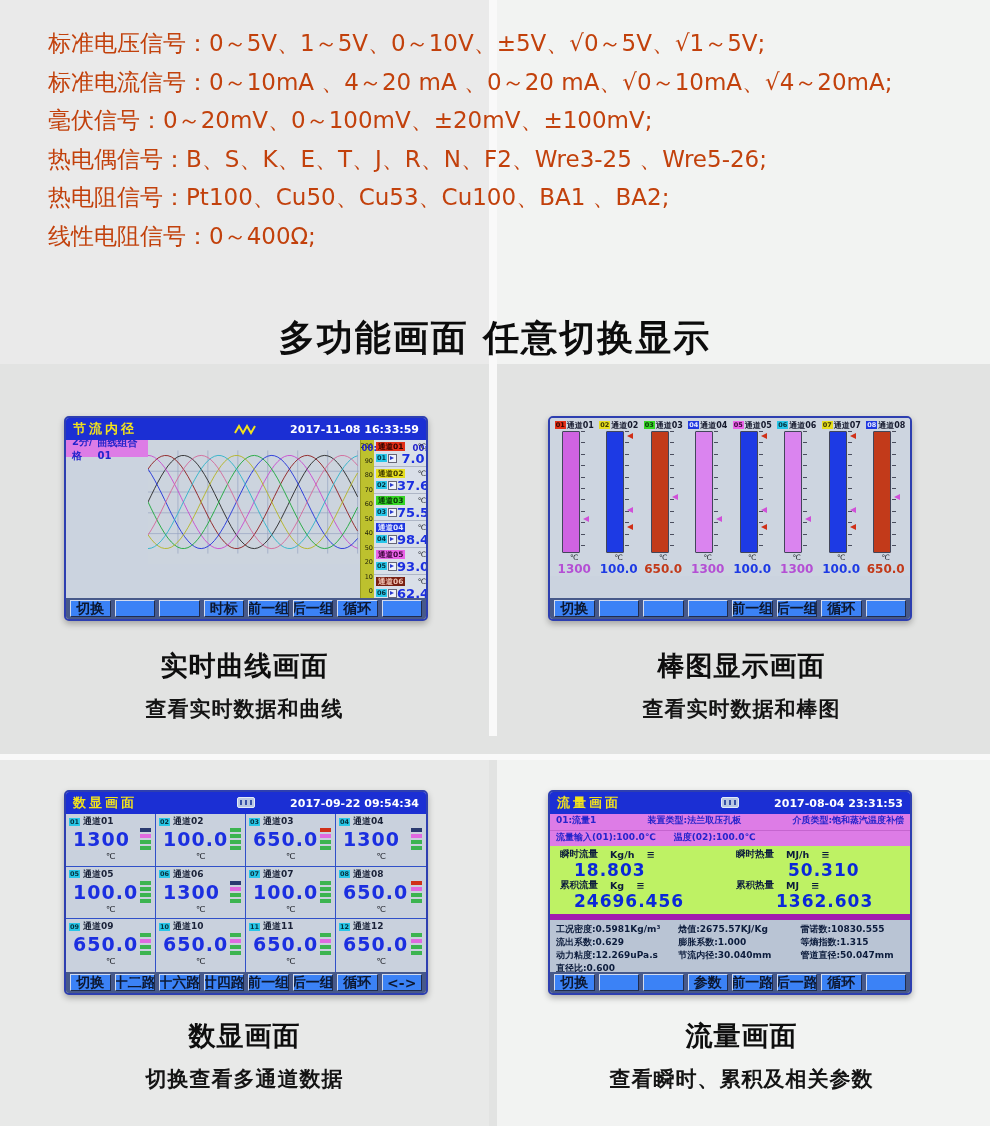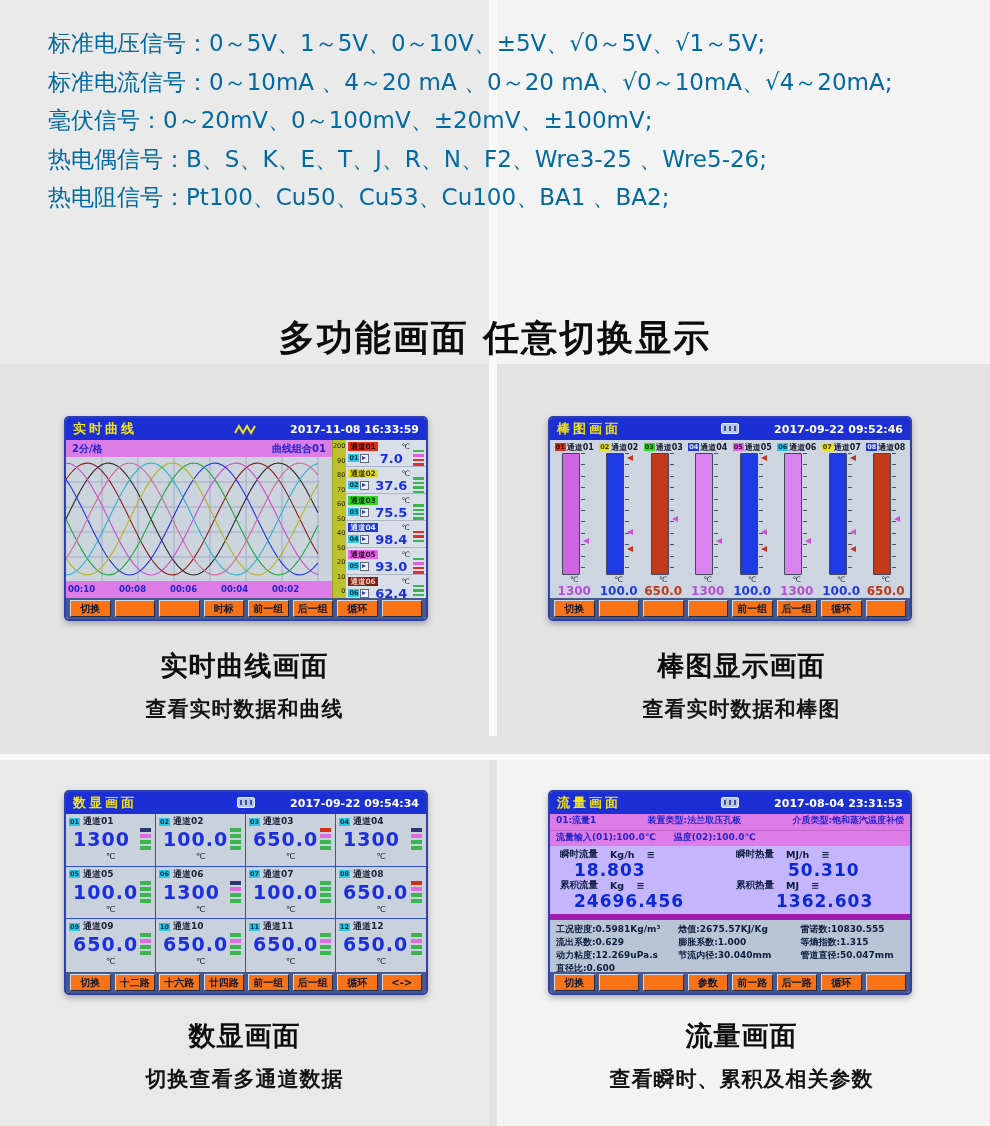--- a/index.html
+++ b/index.html
@@ -8,46 +8,46 @@
   
   .q{position:absolute;}
   .q-tl{left:0;top:390;width:489px;height:364px;background:#eaeaea;}
   .q-tr{left:497px;top:390;width:493px;height:364px;background:#f2f3f2;}
   .q-bl{left:0;top:760px;width:489px;height:366px;background:#e8e9e8;}
   .q-br{left:497px;top:760px;width:493px;height:366px;background:#f2f3f2;}
   .gut-v{left:489px;top:390;width:8px;height:736px;background:#f9f9f9;}
   .gut-h{left:0;top:754px;width:990px;height:6px;background:#f9f9f9;}
 
   .specs{position:absolute;left:48px;top:24px;}
-  .spec-line{font-size:23px;line-height:38.5px;white-space:nowrap;color:#0369a1;}
+  .spec-line{font-size:23px;line-height:38.5px;white-space:nowrap;color:#c2410c;}
   .heading{position:absolute;left:0;top:314px;width:990px;text-align:center;
            font-size:36px;font-weight:bold;color:#0c0c0c;letter-spacing:2px;}
 
   
   .screen{position:absolute;width:360px;height:201px;border:2px solid #2e3fb0;border-radius:5px;
           background:#cbd3df;overflow:hidden;box-shadow:0 3px 6px rgba(0,0,0,.28);}
   .s1{left:64px;top:416px;} .s2{left:548px;top:416px;}
   .s3{left:64px;top:790px;} .s4{left:548px;top:790px;}
   .tbar{position:relative;height:22px;background:#1b2fd4;display:flex;align-items:center;padding:0 7px;box-sizing:border-box;}
   .scr-title{color:#f2e21c;font-weight:bold;font-size:13px;letter-spacing:3px;}
   .scr-dt{margin-left:auto;color:#fff;font-weight:bold;font-size:11px;}
   .logo{position:absolute;left:50%;top:5px;transform:translateX(-50%);}
   .kbd{position:absolute;left:50%;top:5px;transform:translateX(-50%);width:18px;height:11px;
        background:#b9c6e2;border:1px solid #e2eaf8;border-radius:2px;box-sizing:border-box;
        background-image:repeating-linear-gradient(to right,#3750a8 0 2px,rgba(0,0,0,0) 2px 5px);
        background-size:12px 5px;background-position:2px 2px;background-repeat:no-repeat;}
   .btnbar{position:absolute;left:0;right:0;bottom:0;height:21px;background:#47598a;display:flex;
           align-items:center;gap:4px;padding:0 4px;box-sizing:border-box;}
-  .btn{flex:1;height:15px;background:#f97316;border:1px solid #202c4c;border-top-color:#d2dbee;
-       border-left-color:#d2dbee;font-size:10px;font-weight:bold;color:#0d1830;
+  .btn{flex:1;height:15px;background:#3b82f6;border:1px solid #202c4c;border-top-color:#d2dbee;
+       border-left-color:#d2dbee;font-size:14px;font-weight:bold;color:#0d1830;
        display:flex;align-items:center;justify-content:center;white-space:nowrap;overflow:hidden;}
 
   
   .s1-body{display:flex;height:158px;}
-  .s1-left{width:304px;display:flex;flex-direction:column;}
+  .s1-left{width:304px;display:flex;}
   .pinkstrip{height:17px;background:#dd7ce6;display:flex;align-items:center;justify-content:space-between;
              padding:0 6px;font-size:10px;font-weight:bold;color:#2424cc;box-sizing:border-box;}
   .chart{width:254px;height:124px;background:#ccd4de;display:block;}
   .timestrip{position:relative;height:17px;background:#dd7ce6;font-size:8.5px;font-weight:bold;color:#2424cc;}
   .timestrip span{position:absolute;top:3px;}
   .yaxis{width:15px;background:#bdc12e;border-left:1px solid #9a9e20;display:flex;flex-direction:column;
          justify-content:space-between;padding:3px 1px 3px 0;box-sizing:border-box;}
   .yaxis span{font-size:6.5px;color:#23250a;text-align:right;line-height:7px;}
   .s1-right{width:91px;background:#d9dfe8;display:flex;flex-direction:column;}
   .chrow{flex:1;border-bottom:1px solid #aeb6c6;padding:1px 2px;box-sizing:border-box;position:relative;}
@@ -109,21 +109,21 @@
   .i-gg{background:repeating-linear-gradient(to bottom,#3cb450 0 4px,rgba(0,0,0,0) 4px 6px);}
   .i-rd{background:linear-gradient(to bottom,#d03018 0 4px,rgba(0,0,0,0) 4px 6px,#e06ae0 6px 10px,
         rgba(0,0,0,0) 10px 12px,#3cb450 12px 16px,rgba(0,0,0,0) 16px 18px,#3cb450 18px 22px,rgba(0,0,0,0) 22px);}
   .i-gm{background:linear-gradient(to bottom,#3cb450 0 4px,rgba(0,0,0,0) 4px 6px,#e06ae0 6px 10px,
         rgba(0,0,0,0) 10px 12px,#3cb450 12px 16px,rgba(0,0,0,0) 16px 18px,#3cb450 18px 22px,rgba(0,0,0,0) 22px);}
 
   
   .s4-strip{height:16px;background:#dd7ce6;display:flex;justify-content:space-between;
             padding:0 6px;font-size:9px;font-weight:bold;color:#2424cc;box-sizing:border-box;white-space:nowrap;}
   .s4-strip2{justify-content:flex-start;gap:18px;border-top:1px solid #c565cf;}
-  .readings{height:68px;background:#c4b5fd;display:flex;padding:2px 4px;box-sizing:border-box;}
+  .readings{height:68px;background:#bef264;display:flex;padding:2px 4px;box-sizing:border-box;}
   .rd-col{width:50%;padding:0 6px;box-sizing:border-box;}
   .rd-lab{display:flex;gap:12px;font-size:9.5px;font-weight:bold;color:#0c1c3c;height:13px;align-items:center;}
   .rd-ico{font-size:10px;}
   .rd-val{font-size:17px;font-weight:bold;color:#0a28d8;padding-left:14px;line-height:18px;letter-spacing:1px;}
   .params{height:58px;background:#b9c4d4;border-top:6px solid #a21caf;display:grid;
           grid-template-columns:1.18fr 1.18fr 1fr;grid-auto-rows:13px;padding:3px 6px;
           box-sizing:border-box;font-size:9px;font-weight:bold;color:#0c1c3c;}
   .params span{white-space:nowrap;overflow:hidden;}
 
   
@@ -144,27 +144,28 @@
   <div class="q q-br"></div>
   <div class="q gut-v"></div>
   <div class="q gut-h"></div>
 
   <div class="specs">
     <div class="spec-line">标准电压信号：0～5V、1～5V、0～10V、±5V、√0～5V、√1～5V;</div>
     <div class="spec-line">标准电流信号：0～10mA 、4～20 mA 、0～20 mA、√0～10mA、√4～20mA;</div>
     <div class="spec-line">毫伏信号：0～20mV、0～100mV、±20mV、±100mV;</div>
     <div class="spec-line">热电偶信号：B、S、K、E、T、J、R、N、F2、Wre3-25 、Wre5-26;</div>
     <div class="spec-line">热电阻信号：Pt100、Cu50、Cu53、Cu100、BA1 、BA2;</div>
+    <div class="spec-line">线性电阻信号：0～400Ω;</div>
   </div>
 
   <div class="heading">多功能画面  任意切换显示</div>
 
   <div class="screen s1">
     <div class="tbar">
-      <span class="scr-title">实时曲线</span>
+      <span class="scr-title">节流内径</span>
       <svg class="logo" width="24" height="12" viewBox="0 0 24 12">
         <polyline points="1,10 5,3 9,10 13,3 17,10 21,3" fill="none" stroke="#f2e21c" stroke-width="2"></polyline>
       </svg>
       <span class="scr-dt">2017-11-08 16:33:59</span>
     </div>
     <div class="s1-body">
       <div class="s1-left">
         <div class="pinkstrip">
           <span>2分/格</span>
           <span>曲线组合01</span>
@@ -292,25 +293,20 @@
       <div class="btn"></div>
       <div class="btn">时标</div>
       <div class="btn">前一组</div>
       <div class="btn">后一组</div>
       <div class="btn">循环</div>
       <div class="btn"></div>
     </div>
   </div>
 
   <div class="screen s2">
-    <div class="tbar">
-      <span class="scr-title">棒图画面</span>
-      <span class="kbd"></span>
-      <span class="scr-dt">2017-09-22 09:52:46</span>
-    </div>
     <div class="s2-body">
       <div class="bgrp">
         <div class="blab">
             <span class="bno cc1">01</span>
             <span class="bname">通道01</span>
           </div>
         <div class="bars">
             <div class="vbar bar-v"></div>
             <div class="scale">
               <i class="fl fl-m" style="top:70%"></i>

